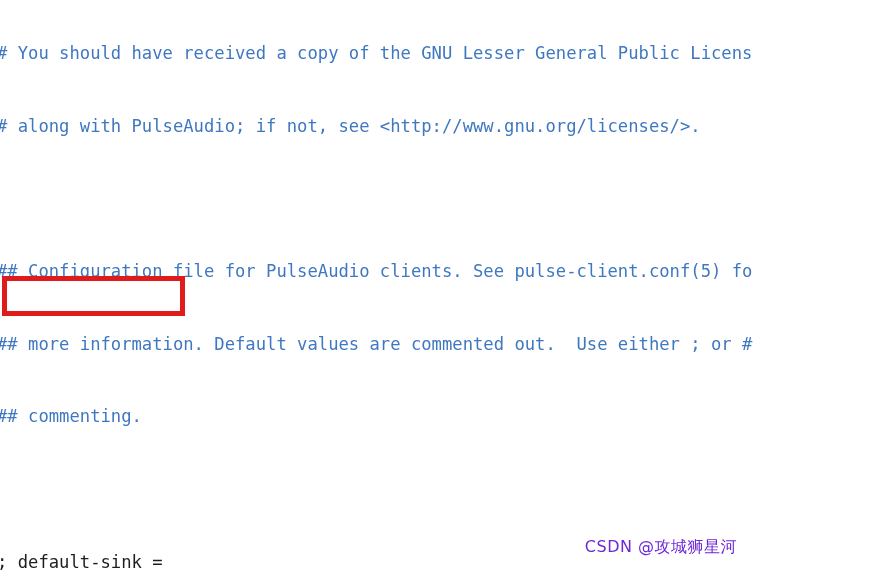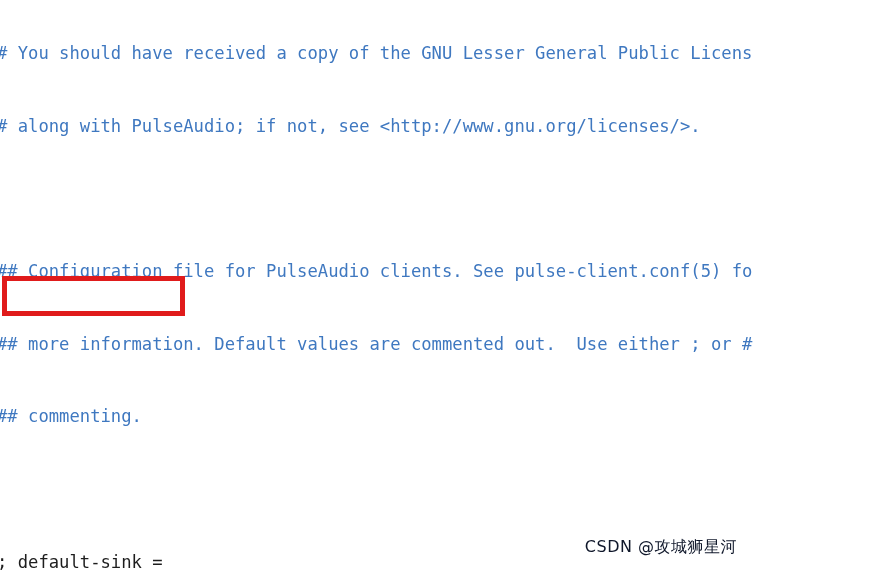--- a/index.html
+++ b/index.html
@@ -55,21 +55,21 @@
     background: transparent;
     pointer-events: none;
   }
 
   #watermark {
     position: absolute;
     right: 16px;
     bottom: 12px;
     font-family: "DejaVu Sans", "Liberation Sans", sans-serif;
     font-size: 16px;
-    color: #0f172a;
+    color: #6d28d9;
     white-space: nowrap;
     letter-spacing: 0.5px;
   }
 </style>
 </head>
 <body>
 
 <div id="editor">
 
   <div id="code">

